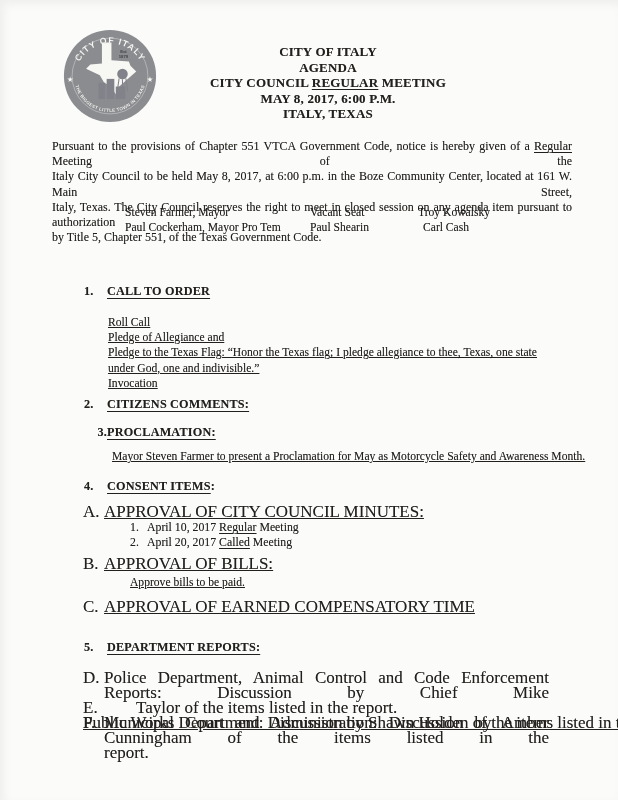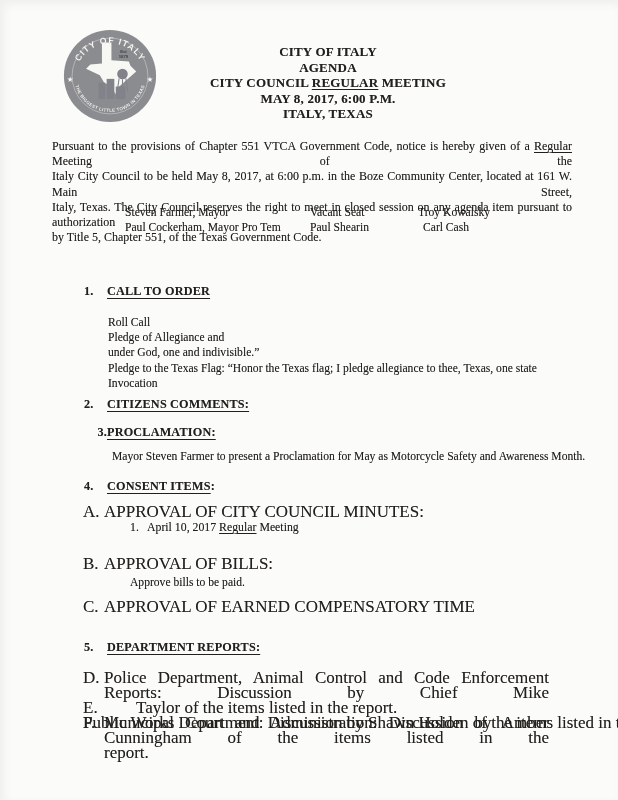--- a/index.html
+++ b/index.html
@@ -34,21 +34,21 @@
     grid-template-columns:185px 108px auto; font-size:11.6px; line-height:15px;
   }
   .officials .col div { white-space:nowrap; }
   .indent5 { padding-left:5px; }
 
   
   .sec-head { position:absolute; left:84px; font-weight:bold; font-size:12.2px; letter-spacing:0.2px; white-space:nowrap; }
   .sec-head .num { display:inline-block; width:23px; text-decoration:none; }
   .sec-head .t { text-decoration:underline; text-decoration-thickness:1.3px; text-underline-offset:2.5px; }
   .body-txt { font-size:11.6px; line-height:15.2px; }
-  .nowrap { white-space:nowrap; }
+  .nowrap { white-space:nowrap;text-decoration:underline; }
   .letter-item { position:absolute; left:83px; font-size:17px; line-height:15.2px; }
   .letter-item .lt { display:inline-block; width:21px; vertical-align:top; }
   .letter-item .tx { display:inline-block; vertical-align:top; }
   .sub-num { position:absolute; left:130px; font-size:11.8px; line-height:15.2px; white-space:nowrap; }
   .sub-num .n { display:inline-block; width:17px; }
   .uline { text-decoration:underline; text-decoration-thickness:1.1px; text-underline-offset:2px; }
   .hang-txt { width:445px; }
   .hang-txt .j1 { text-align:justify; text-align-last:justify; }
 </style>
 </head>
@@ -110,22 +110,22 @@
       <div class="indent5">Carl Cash</div>
     </div>
   </div>
 
   <div class="sec-head" style="top:284px;">
     <span class="num">1.</span><span class="t">CALL TO ORDER</span>
   </div>
   <div class="abs body-txt" style="left:108px; top:315px;">
     <div class="nowrap">Roll Call</div>
     <div class="nowrap">Pledge of Allegiance and</div>
+    <div class="nowrap">Pledge to the Texas Flag: “Honor the Texas flag; I pledge allegiance to thee, Texas, one state</div>
     <div class="nowrap">under God, one and indivisible.”</div>
-    <div class="nowrap">Pledge to the Texas Flag: “Honor the Texas flag; I pledge allegiance to thee, Texas, one state</div>
     <div class="nowrap">Invocation</div>
   </div>
 
   <div class="sec-head" style="top:397px;">
     <span class="num">2.</span><span class="t">CITIZENS COMMENTS:</span>
   </div>
 
   <div class="sec-head" style="top:425px;text-align:right;">
     <span class="num">3.</span><span class="t">PROCLAMATION:</span>
   </div>
@@ -133,20 +133,23 @@
 
   <div class="sec-head" style="top:479px;">
     <span class="num">4.</span><span class="t">CONSENT ITEMS</span><span>:</span>
   </div>
 
   <div class="letter-item" style="top:504px;">
     <span class="lt">A.</span><span class="tx nowrap">APPROVAL OF CITY COUNCIL MINUTES:</span>
   </div>
   <div class="sub-num" style="top:520px;">
     <span class="n">1.</span><span>April 10, 2017 </span><span class="uline">Regular</span><span> Meeting</span>
+  </div>
+  <div class="sub-num" style="top:535px;">
+    <span class="n">2.</span><span>April 20, 2017 </span><span class="uline">Called</span><span> Meeting</span>
   </div>
 
   <div class="letter-item" style="top:556px;">
     <span class="lt">B.</span><span class="tx nowrap">APPROVAL OF BILLS:</span>
   </div>
   <div class="abs body-txt nowrap" style="left:130px; top:575px;">Approve bills to be paid.</div>
 
   <div class="letter-item" style="top:599px;">
     <span class="lt">C.</span><span class="tx nowrap">APPROVAL OF EARNED COMPENSATORY TIME</span>
   </div>

